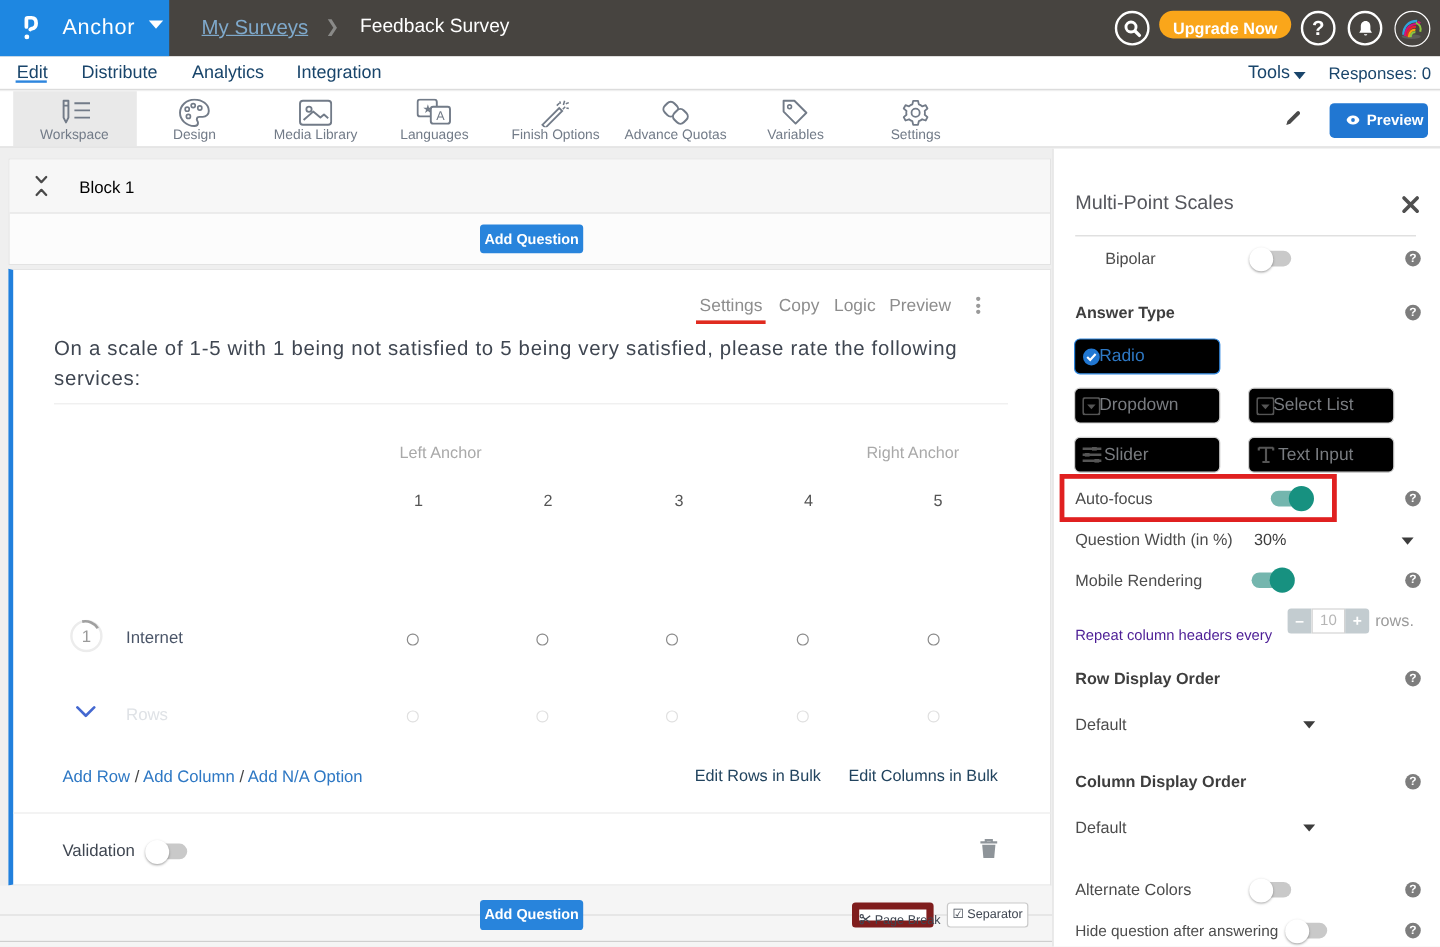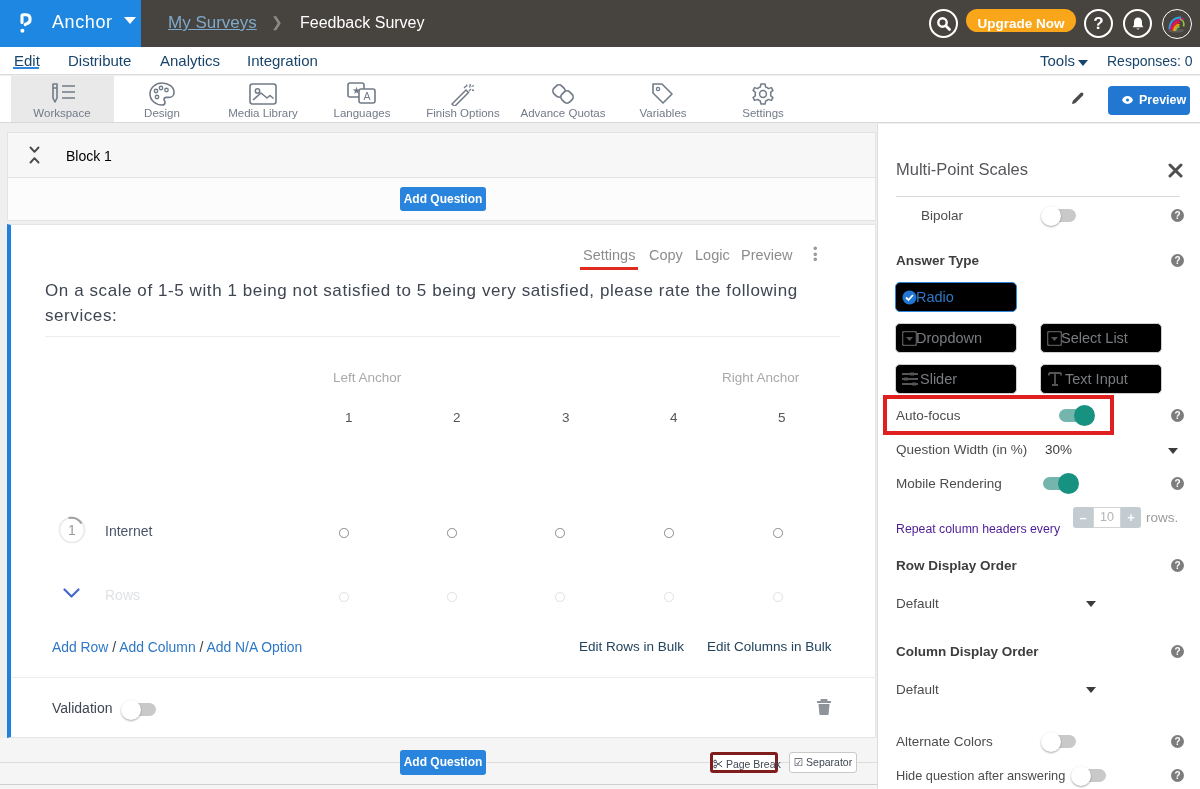--- a/index.html
+++ b/index.html
@@ -226,21 +226,21 @@
 <span class="abs" style="left:52px;top:700px;font-size:14px;color:#3f4651;">Validation</span>
 <div class="abs toggle-off" style="left:123px;top:703px;"></div>
 <svg class="abs" style="left:816px;top:698px" width="16" height="18" viewBox="0 0 16 18">
   <path d="M1 4 L15 4 M5.5 4 L5.5 2 L10.5 2 L10.5 4" stroke="#8e9499" stroke-width="1.8" fill="none"></path>
   <path d="M2.5 6 L3.5 17 L12.5 17 L13.5 6 Z" fill="#8e9499"></path>
 </svg>
 
 <div class="abs" style="left:0px;top:738px;width:877px;height:51px;background:#f5f5f5;"></div>
 <div class="abs" style="left:0px;top:762px;width:877px;height:1px;background:#ddd;"></div>
 <div class="abs bluebtn" style="left:400px;top:750px;width:86px;height:25px;line-height:25px;">Add Question</div>
-<div class="abs" style="left:710px;top:752px;width:68px;height:21px;background:#fff;border:3px solid #7f1d1d;border-radius:3px;font-size:10.5px;color:#3f4651;text-align:center;line-height:19px;white-space:nowrap;"><svg width="10" height="10" viewBox="0 0 12 12" style="vertical-align:-1px">
+<div class="abs" style="left:710px;top:752px;width:68px;height:21px;background:#fff;border:6px solid #7f1d1d;border-radius:3px;font-size:10.5px;color:#3f4651;text-align:center;line-height:19px;white-space:nowrap;"><svg width="10" height="10" viewBox="0 0 12 12" style="vertical-align:-1px">
         <circle cx="2.5" cy="3" r="1.6" fill="none" stroke="#3f4651" stroke-width="1.2"></circle>
         <circle cx="2.5" cy="9" r="1.6" fill="none" stroke="#3f4651" stroke-width="1.2"></circle>
         <path d="M3.8 4 L11 9.5 M3.8 8 L11 2.5" stroke="#3f4651" stroke-width="1.2"></path>
       </svg> Page Break</div>
 <div class="abs" style="left:789px;top:752px;width:68px;height:21px;background:#fff;border:1px solid #c9c9c9;border-radius:3px;font-size:10.5px;color:#3f4651;text-align:center;line-height:19px;white-space:nowrap;">☑ Separator</div>
 <div class="abs" style="left:0px;top:784px;width:877px;height:1px;background:#cfcfcf;"></div>
 
 <div class="abs" id="rpanel"></div>
 <span class="abs" style="left:896px;top:160px;font-size:16.5px;color:#55565c;">Multi-Point Scales</span>
 <svg class="abs" style="left:1168px;top:163px" width="15" height="15" viewBox="0 0 15 15">

